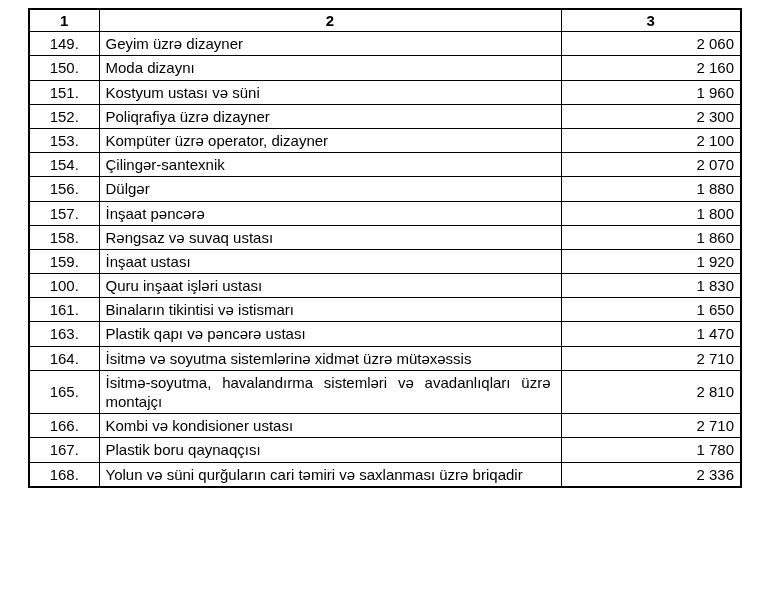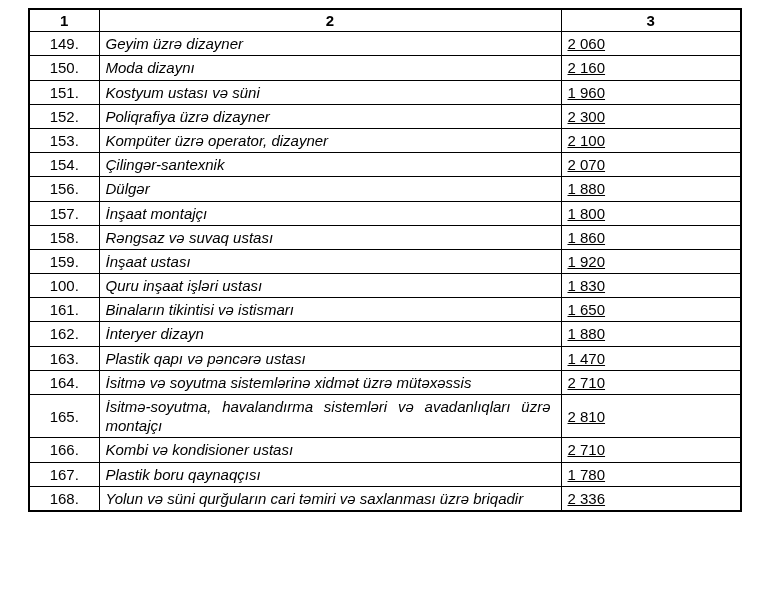--- a/index.html
+++ b/index.html
@@ -40,25 +40,23 @@
   .col-name  { width: 462px; }
   .col-value { width: 180px; }
   .doc-table td.cell-num {
     text-align: center;
     height: 21px;
     margin-left: 20px;
   }
   .doc-table td.cell-name {
     text-align: justify;
     padding-right: 10px;
-    font-style: italic;
   }
   .doc-table td.cell-value {
-    text-align: left;
-    text-decoration: underline;
+    text-align: right;
   }
 </style>
 </head>
 <body>
 
 <div class="page">
   <table class="doc-table">
     <colgroup>
       <col class="col-num">
       <col class="col-name">
@@ -102,21 +100,21 @@
           <td class="cell-name">Çilingər-santexnik</td>
           <td class="cell-value">2 070</td>
         </tr>
         <tr>
           <td class="cell-num">156.</td>
           <td class="cell-name">Dülgər</td>
           <td class="cell-value">1 880</td>
         </tr>
         <tr>
           <td class="cell-num">157.</td>
-          <td class="cell-name">İnşaat montajçı</td>
+          <td class="cell-name">İnşaat pəncərə</td>
           <td class="cell-value">1 800</td>
         </tr>
         <tr>
           <td class="cell-num">158.</td>
           <td class="cell-name">Rəngsaz və suvaq ustası</td>
           <td class="cell-value">1 860</td>
         </tr>
         <tr>
           <td class="cell-num">159.</td>
           <td class="cell-name">İnşaat ustası</td>
@@ -124,25 +122,20 @@
         </tr>
         <tr>
           <td class="cell-num">100.</td>
           <td class="cell-name">Quru inşaat işləri ustası</td>
           <td class="cell-value">1 830</td>
         </tr>
         <tr>
           <td class="cell-num">161.</td>
           <td class="cell-name">Binaların tikintisi və istismarı</td>
           <td class="cell-value">1 650</td>
-        </tr>
-        <tr>
-          <td class="cell-num">162.</td>
-          <td class="cell-name">İnteryer dizayn</td>
-          <td class="cell-value">1 880</td>
         </tr>
         <tr>
           <td class="cell-num">163.</td>
           <td class="cell-name">Plastik qapı və pəncərə ustası</td>
           <td class="cell-value">1 470</td>
         </tr>
         <tr>
           <td class="cell-num">164.</td>
           <td class="cell-name">İsitmə və soyutma sistemlərinə xidmət üzrə mütəxəssis</td>
           <td class="cell-value">2 710</td>

